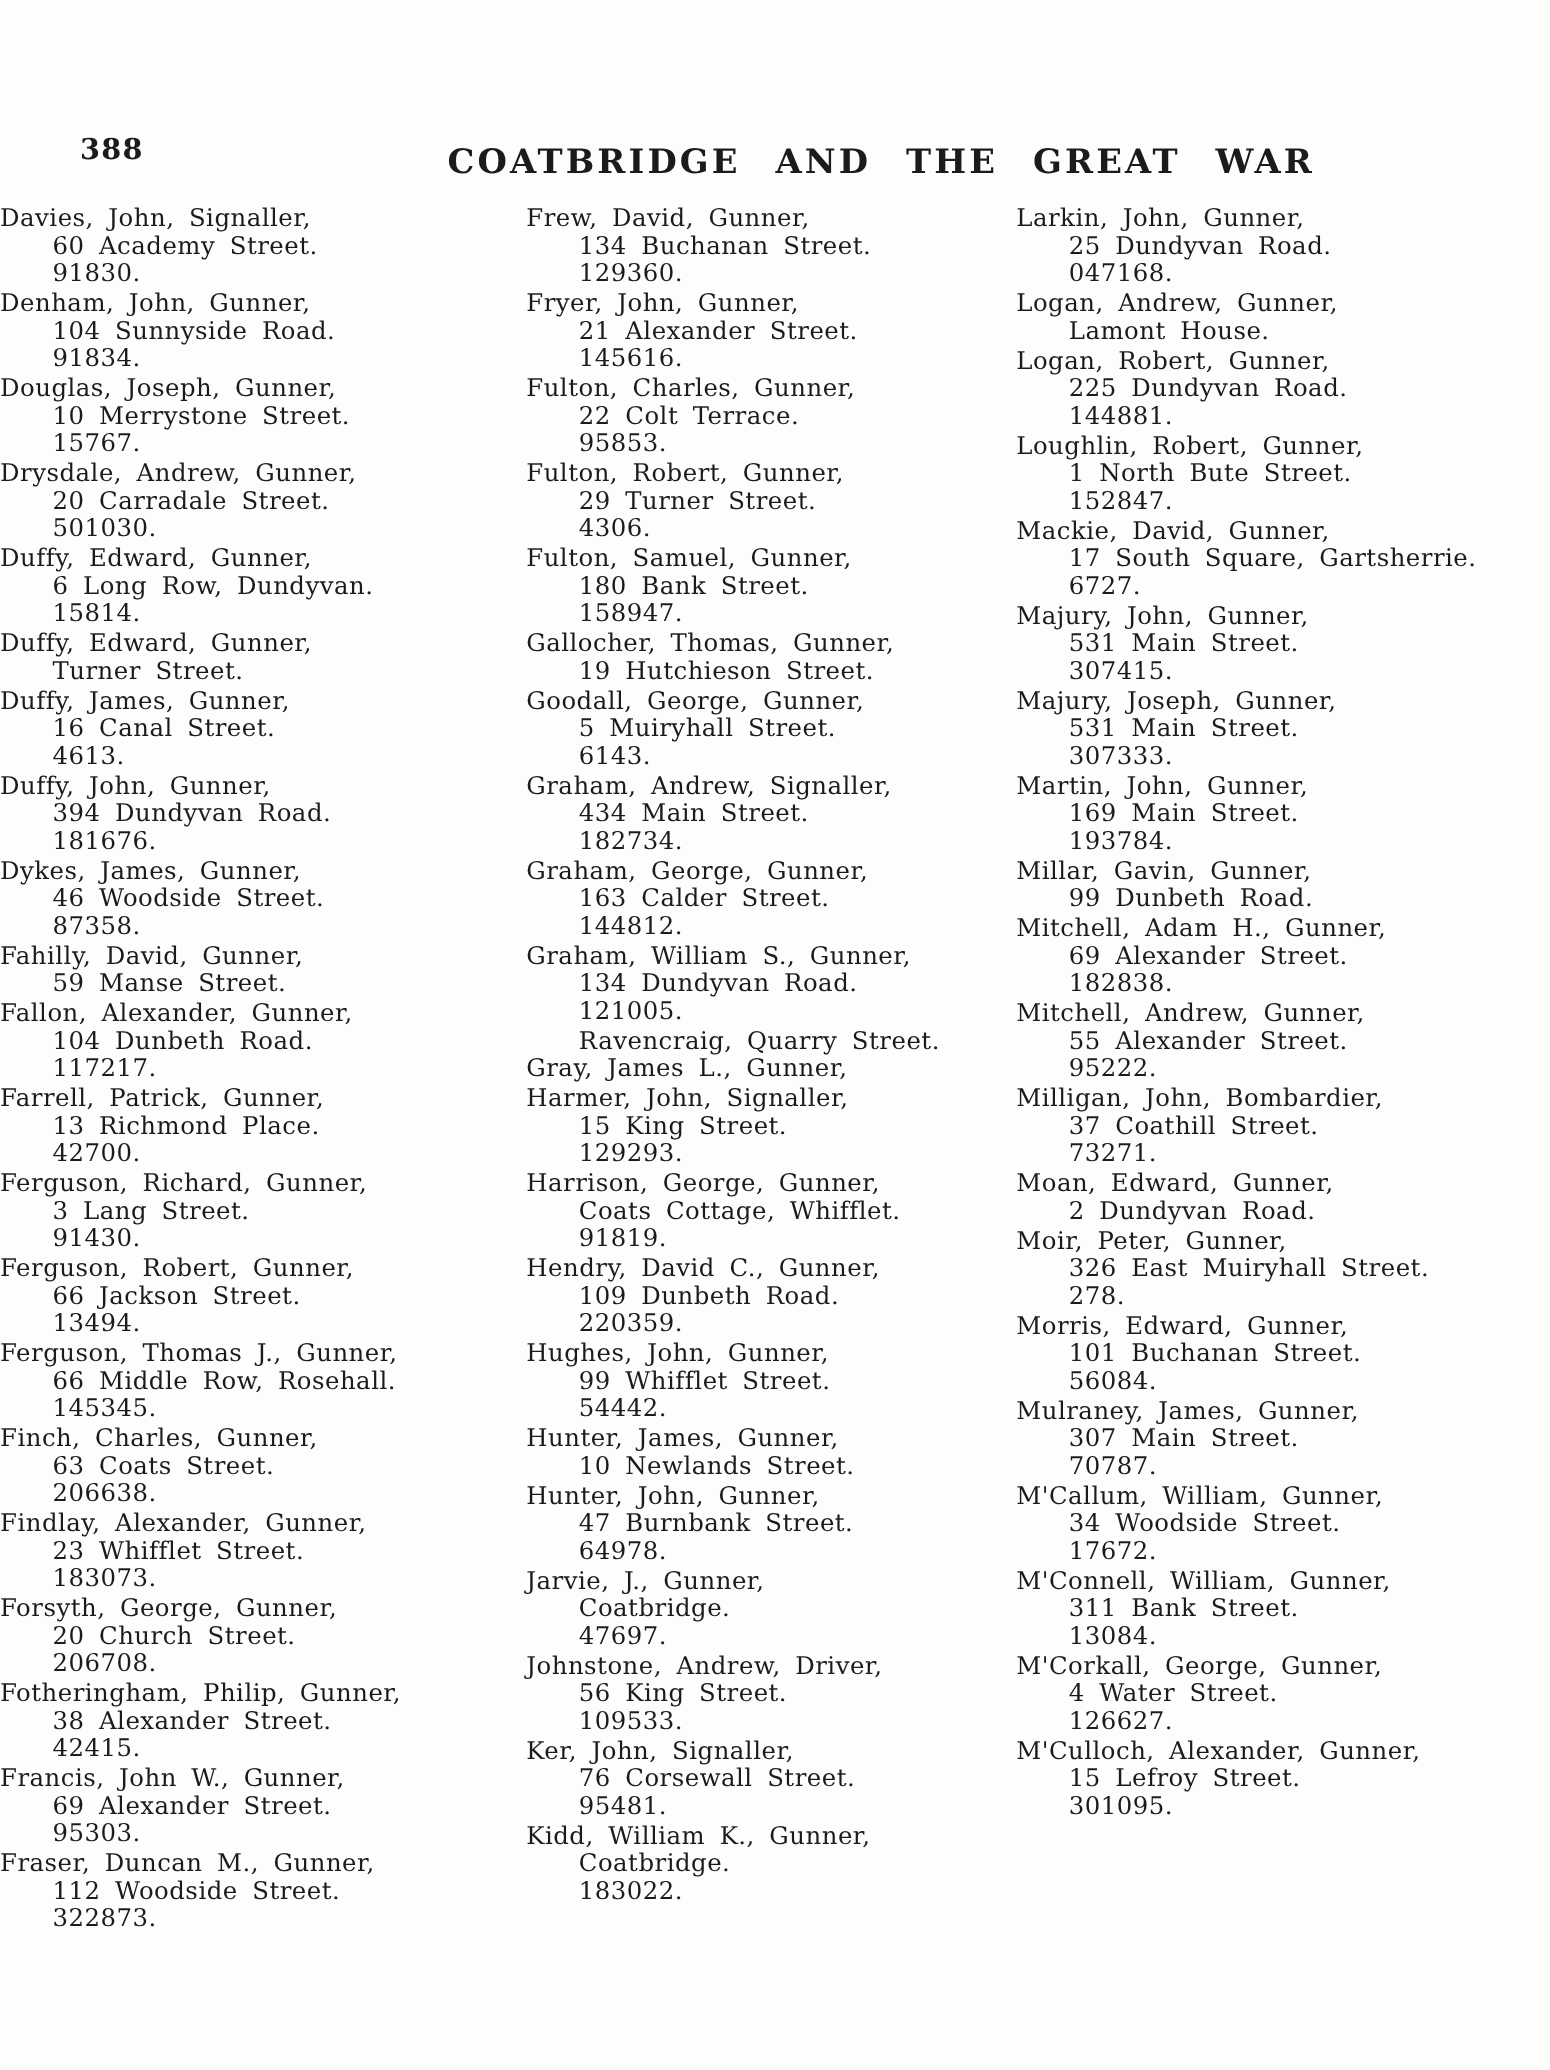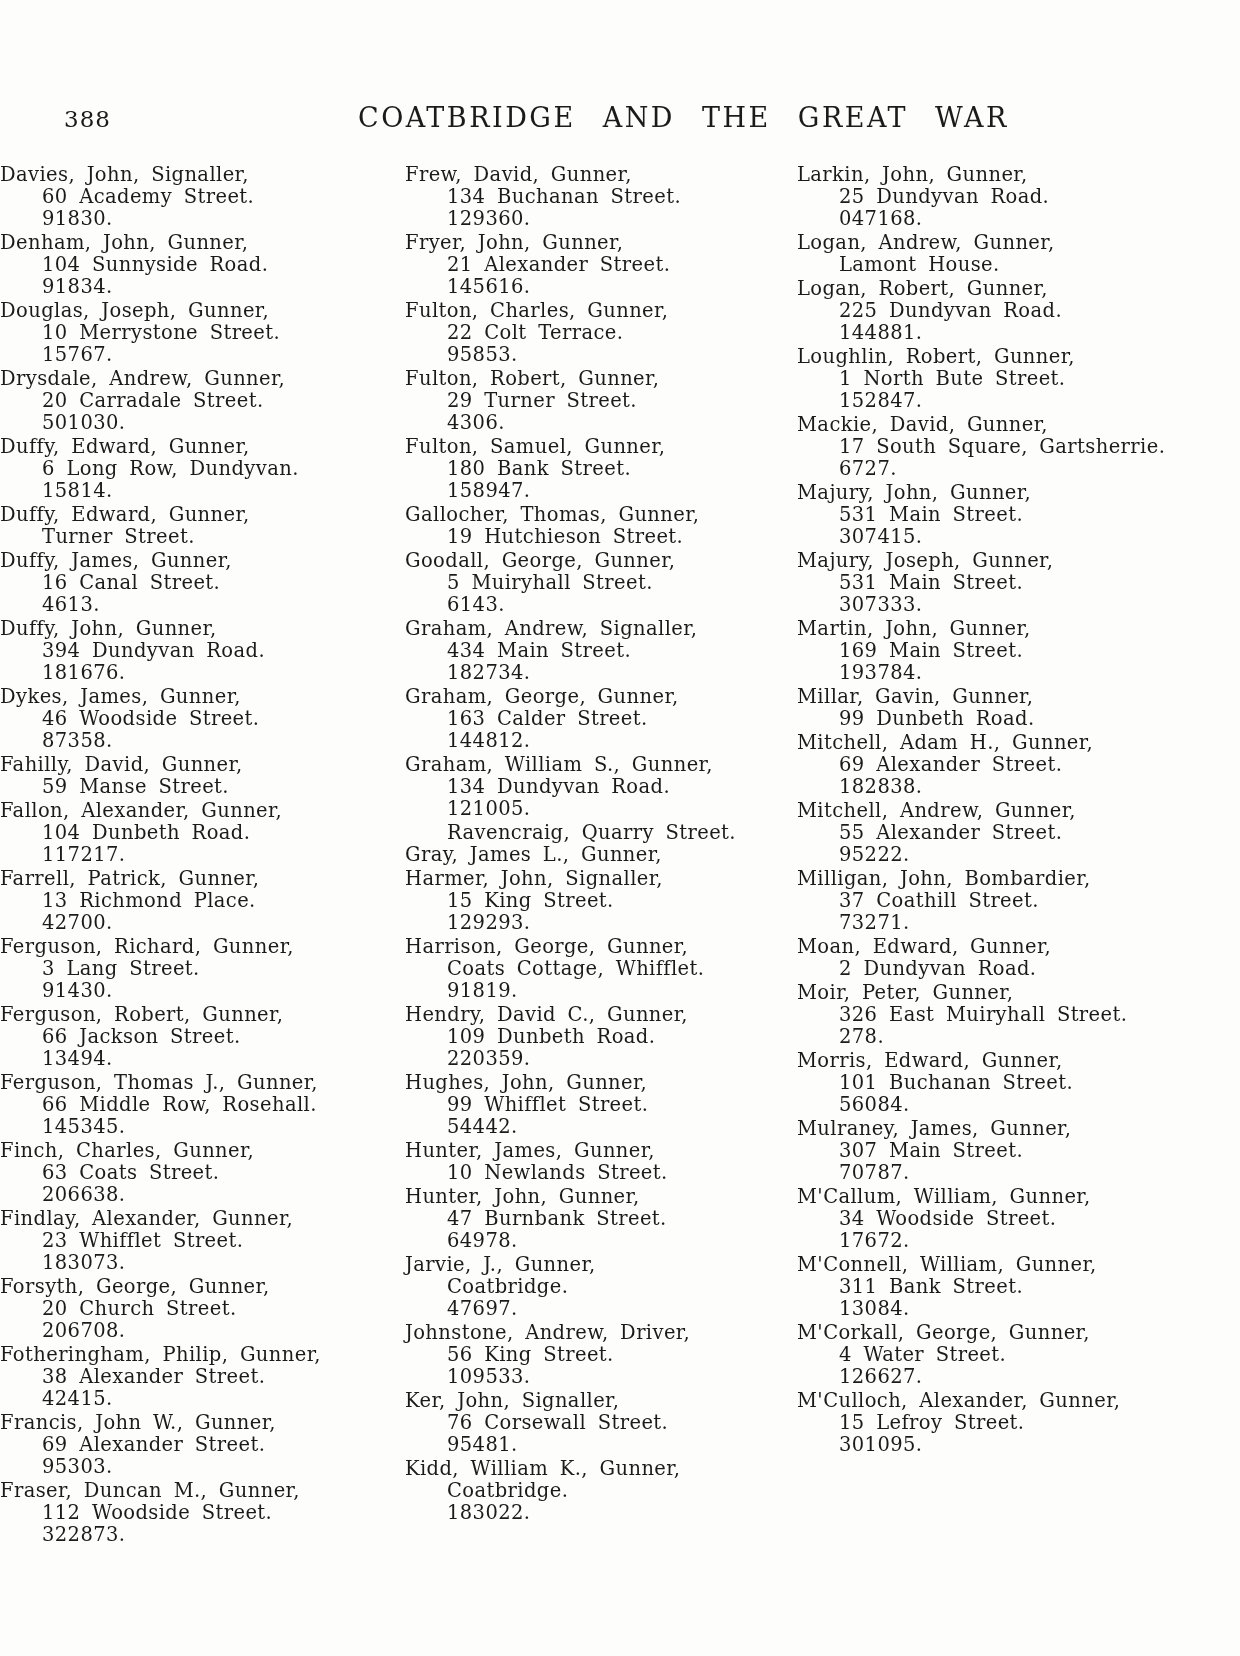--- a/index.html
+++ b/index.html
@@ -13,46 +13,47 @@
     height: 1656px;
     background: #fdfdfb;
     color: #1b1b1b;
     font-family: "DejaVu Serif", "Liberation Serif", serif;
     overflow: hidden;
     box-sizing: border-box;
   }
   .page-header {
     position: relative;
     height: 150px;
+    font-weight: bold;
   }
   .page-number {
     position: absolute;
     left: 64px;
     top: 106px;
     font-size: 23px;
     letter-spacing: 1px;
   }
   .page-title {
     position: absolute;
     left: 358px;
-    top: 102px;
+    top: 114px;
     font-size: 27px;
     letter-spacing: 2.5px;
     word-spacing: 16px;
     white-space: nowrap;
   }
   .columns {
     display: flex;
     margin-top: 14px;
   }
   .column {
     box-sizing: border-box;
   }
   .column-1 { width: 405px; }
-  .column-2 { width: 392px; }
+  .column-2 { width: 392px; margin-left: 16px; }
   .column-3 { width: 380px; }
   .entry {
     margin-bottom: 2px;
   }
   .entry-line {
     font-size: 19.5px;
     line-height: 22px;
     letter-spacing: 0.4px;
     word-spacing: 5px;
     white-space: nowrap;

